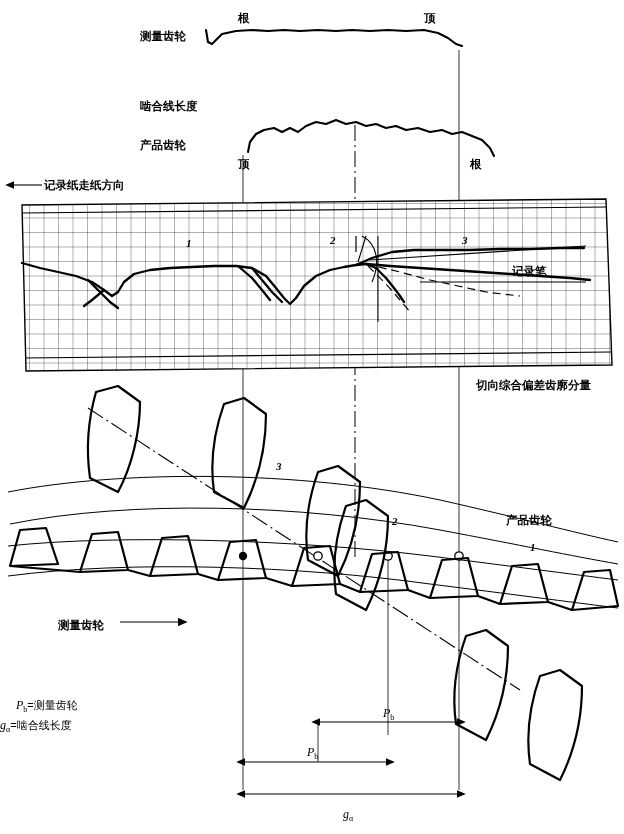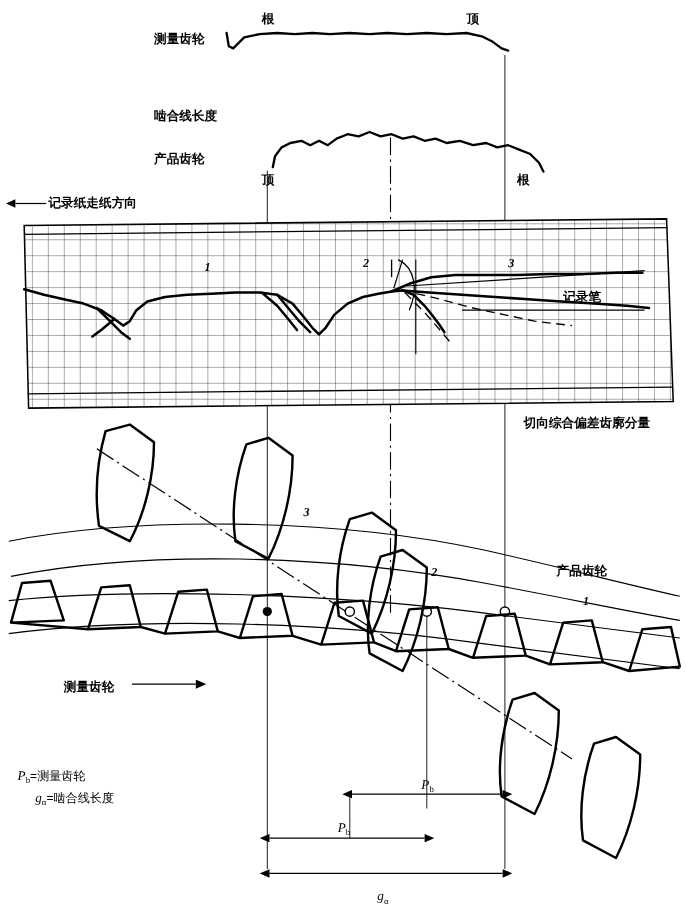--- a/index.html
+++ b/index.html
@@ -217,15 +217,15 @@
   <div class="lbl num" style="left:530px; top:541px;">1</div>
 
   <div class="lbl cn" style="left:506px; top:513px;">产品齿轮</div>
   <div class="lbl cn" style="left:58px; top:618px;">测量齿轮</div>
 
   <div class="lbl sym" style="left:383px; top:706px;"><span>P</span><sub>b</sub></div>
   <div class="lbl sym" style="left:307px; top:745px;"><span>P</span><sub>b</sub></div>
   <div class="lbl sym" style="left:343px; top:777px;margin-top:30px;"><span>g</span><sub>α</sub></div>
 
   <div class="lbl legend" style="left:16px; top:698px;"><span class="lbl sym" style="position:static;">P</span><sub>b</sub><span>=测量齿轮</span></div>
-  <div class="lbl legend" style="left:32px; top:718px;"><span class="lbl sym" style="position:static;">g</span><sub>α</sub><span>=啮合线长度</span></div>
+  <div class="lbl legend" style="left:0; top:718px;"><span class="lbl sym" style="position:static;">g</span><sub>α</sub><span>=啮合线长度</span></div>
 
 </div>
 
 </body></html>

